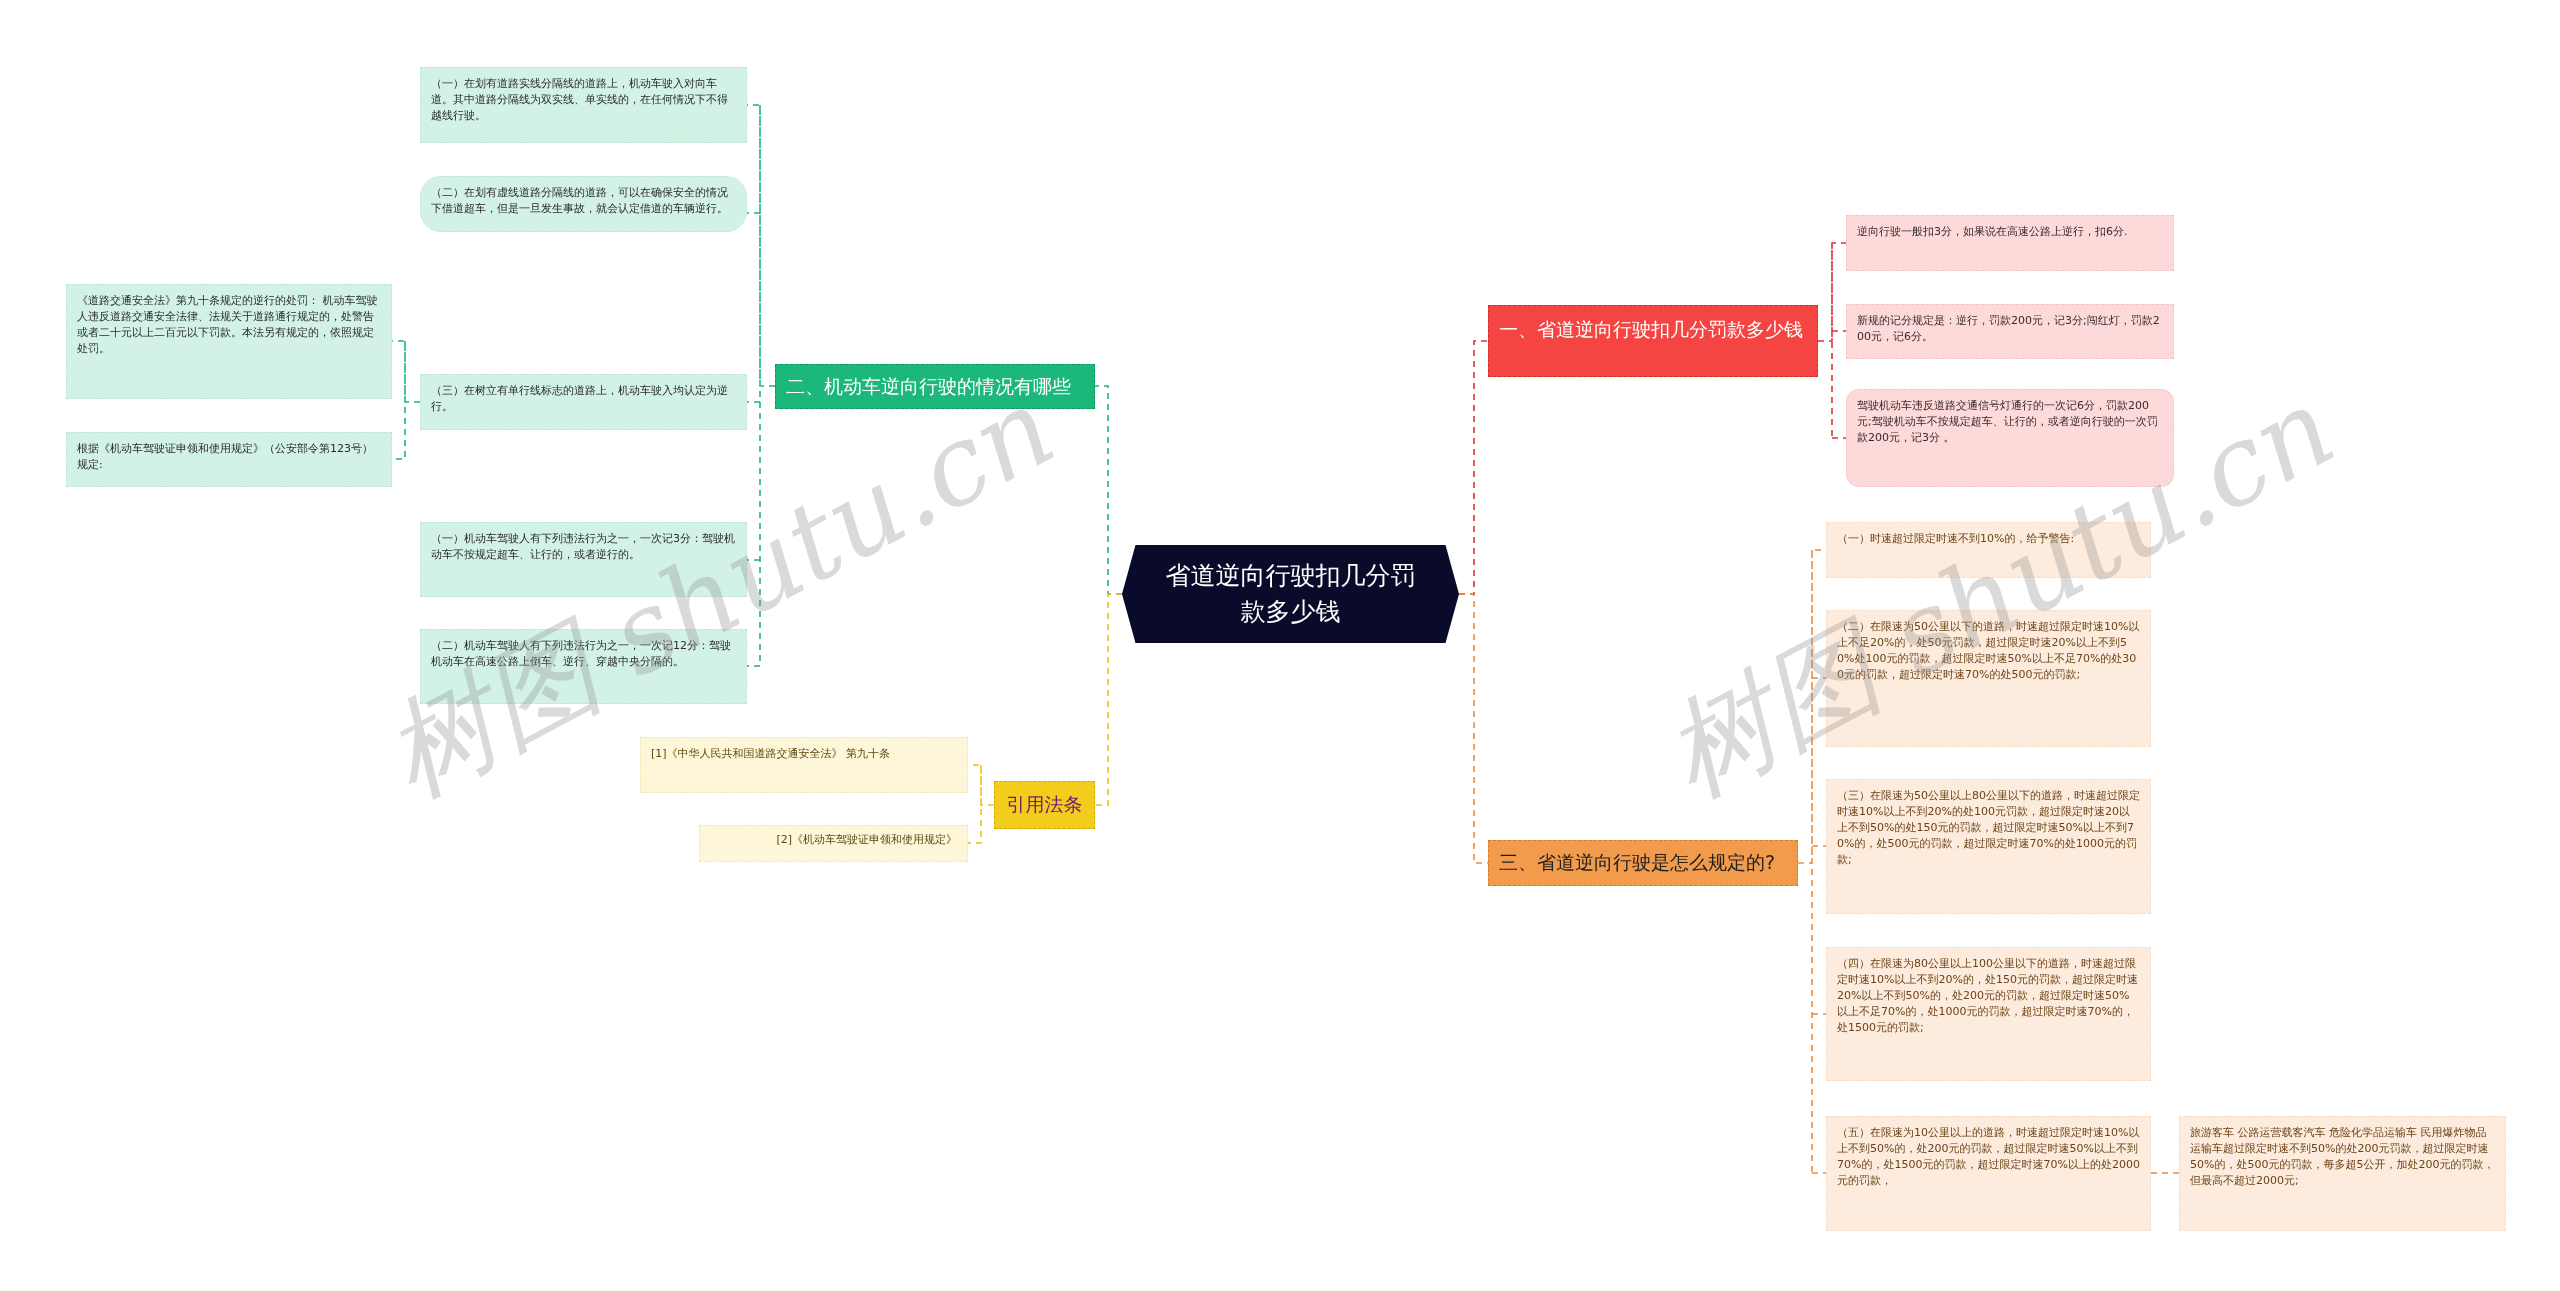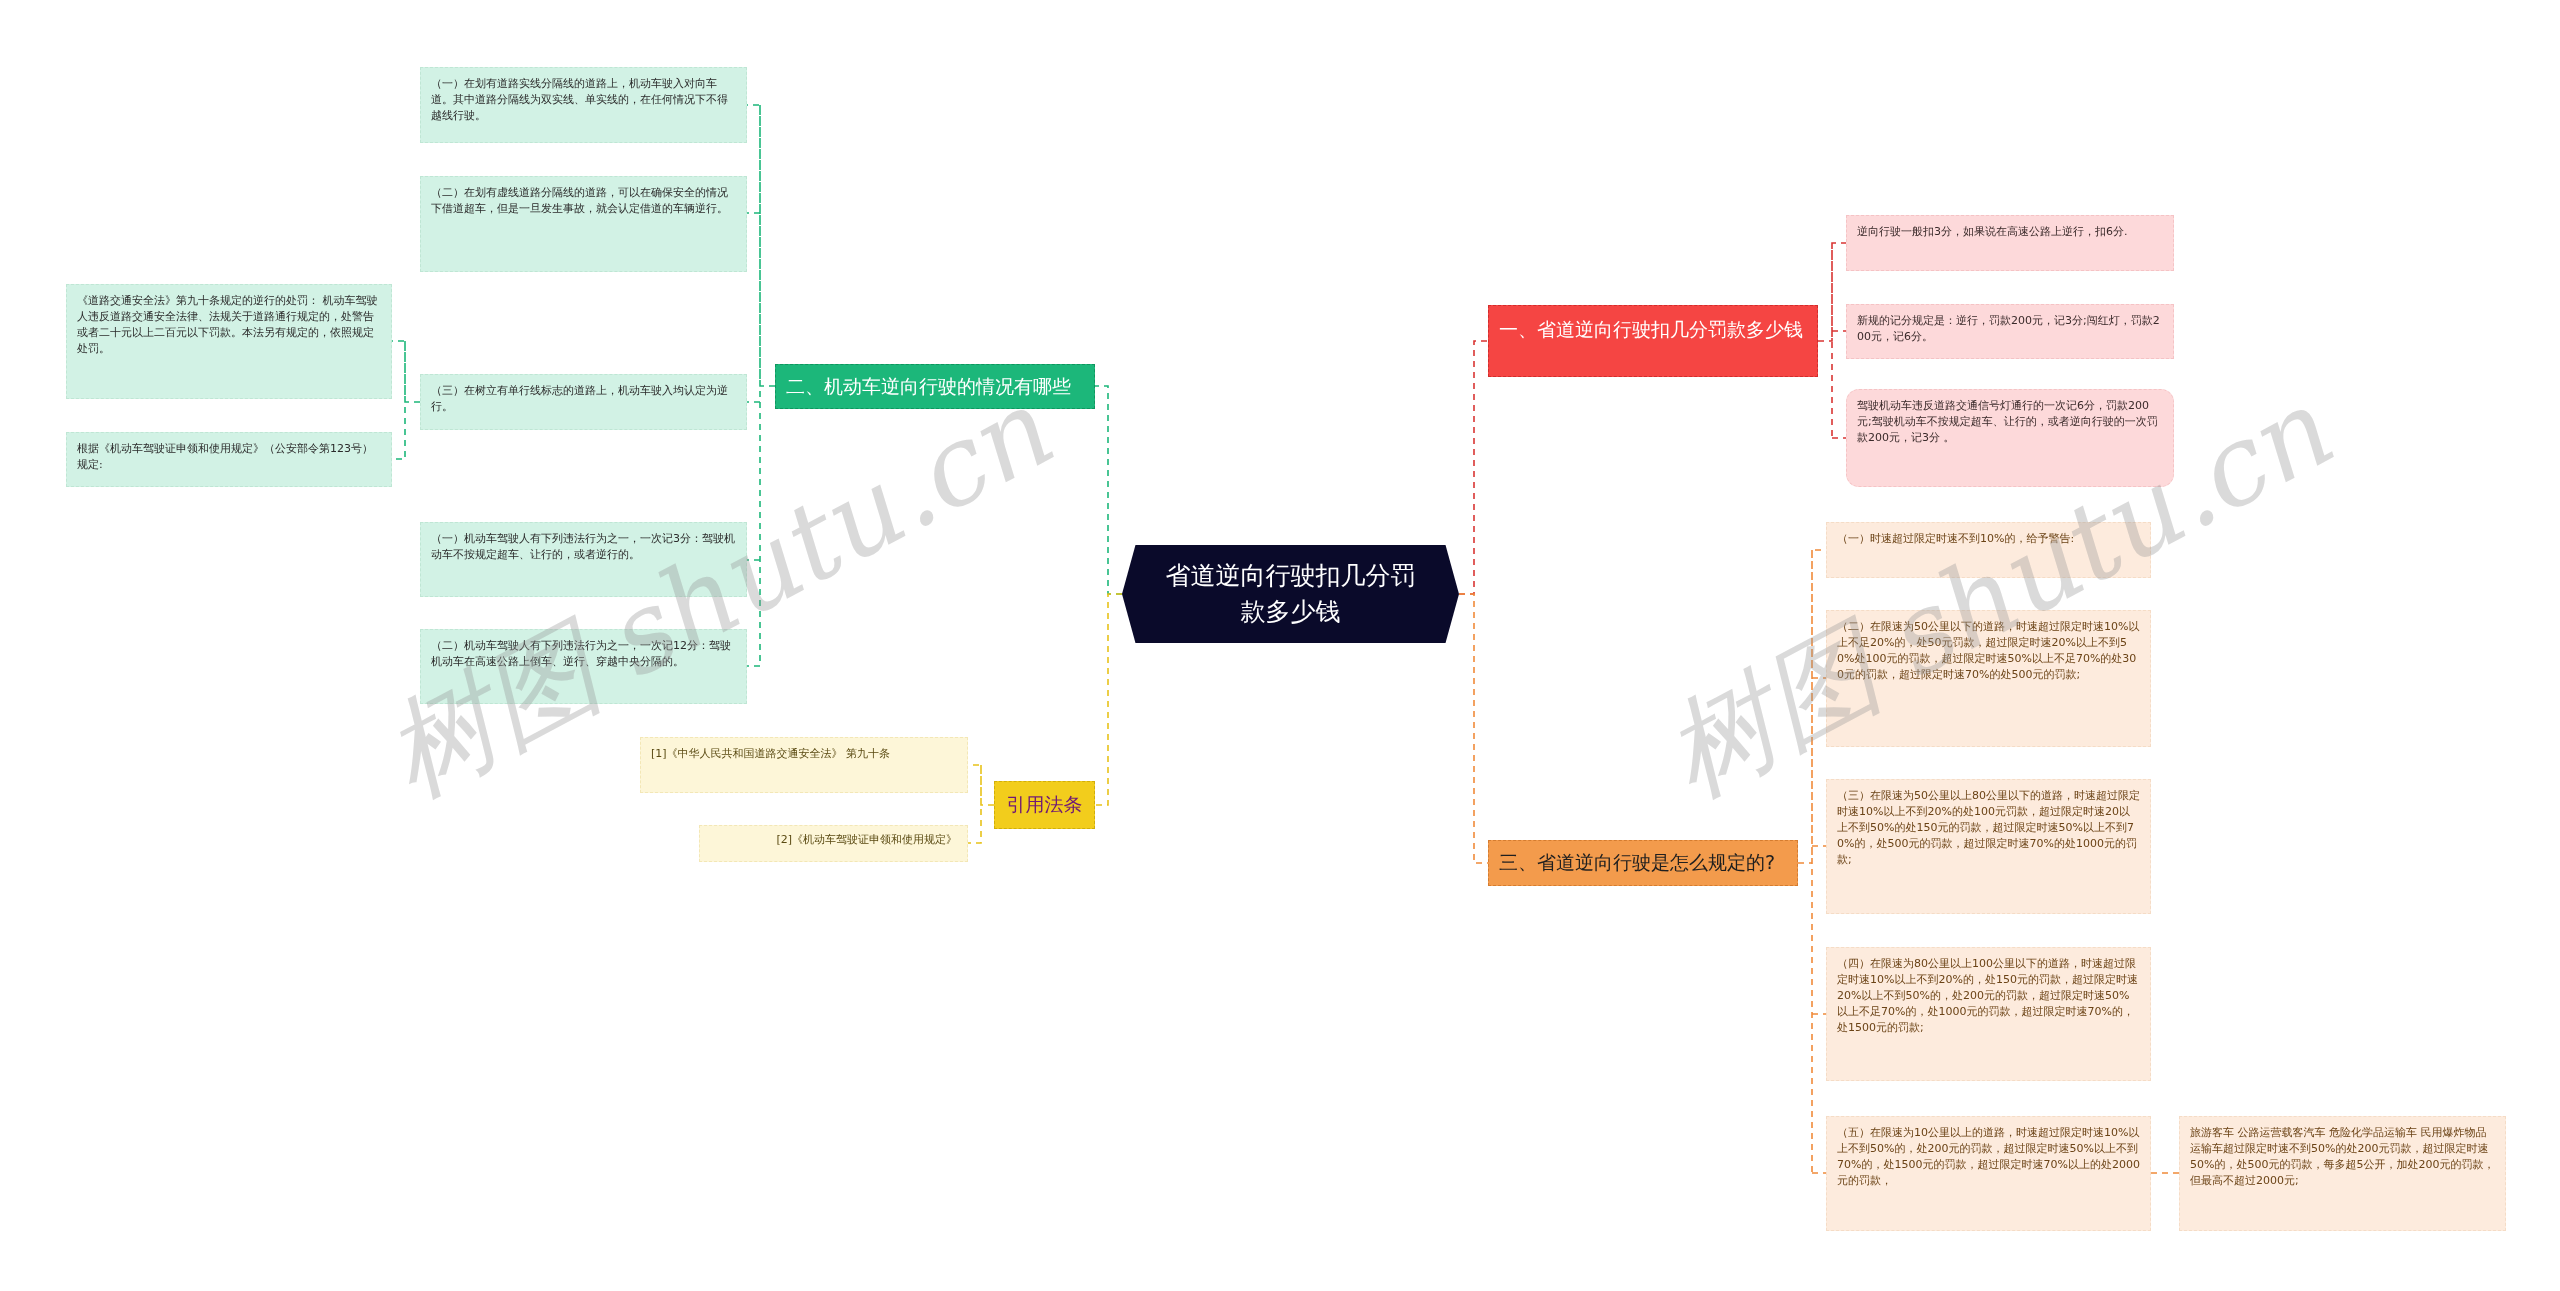--- a/index.html
+++ b/index.html
@@ -68,21 +68,21 @@
 <div class="center">
   <span>省道逆向行驶扣几分罚款多少钱</span>
 </div>
 
 <div class="node branch b-green" style="left:775px;top:364px;width:320px;height:45px;">
   <span>二、机动车逆向行驶的情况有哪些</span>
 </div>
 <div class="node leaf g-leaf" style="left:420px;top:67px;width:327px;height:76px;">
   <span>（一）在划有道路实线分隔线的道路上，机动车驶入对向车道。其中道路分隔线为双实线、单实线的，在任何情况下不得越线行驶。</span>
 </div>
-<div class="node leaf g-leaf" style="left:420px;top:176px;width:327px;height:96px;">
+<div class="node leaf g-leaf" style="left:420px;top:176px;width:327px;height:56px;border-radius:21px;">
   <span>（二）在划有虚线道路分隔线的道路，可以在确保安全的情况下借道超车，但是一旦发生事故，就会认定借道的车辆逆行。</span>
 </div>
 <div class="node leaf g-leaf" style="left:420px;top:374px;width:327px;height:56px;">
   <span>（三）在树立有单行线标志的道路上，机动车驶入均认定为逆行。</span>
 </div>
 <div class="node leaf g-leaf" style="left:420px;top:522px;width:327px;height:75px;">
   <span>（一）机动车驾驶人有下列违法行为之一，一次记3分：驾驶机动车不按规定超车、让行的，或者逆行的。</span>
 </div>
 <div class="node leaf g-leaf" style="left:420px;top:629px;width:327px;height:75px;">
   <span>（二）机动车驾驶人有下列违法行为之一，一次记12分：驾驶机动车在高速公路上倒车、逆行、穿越中央分隔的。</span>

